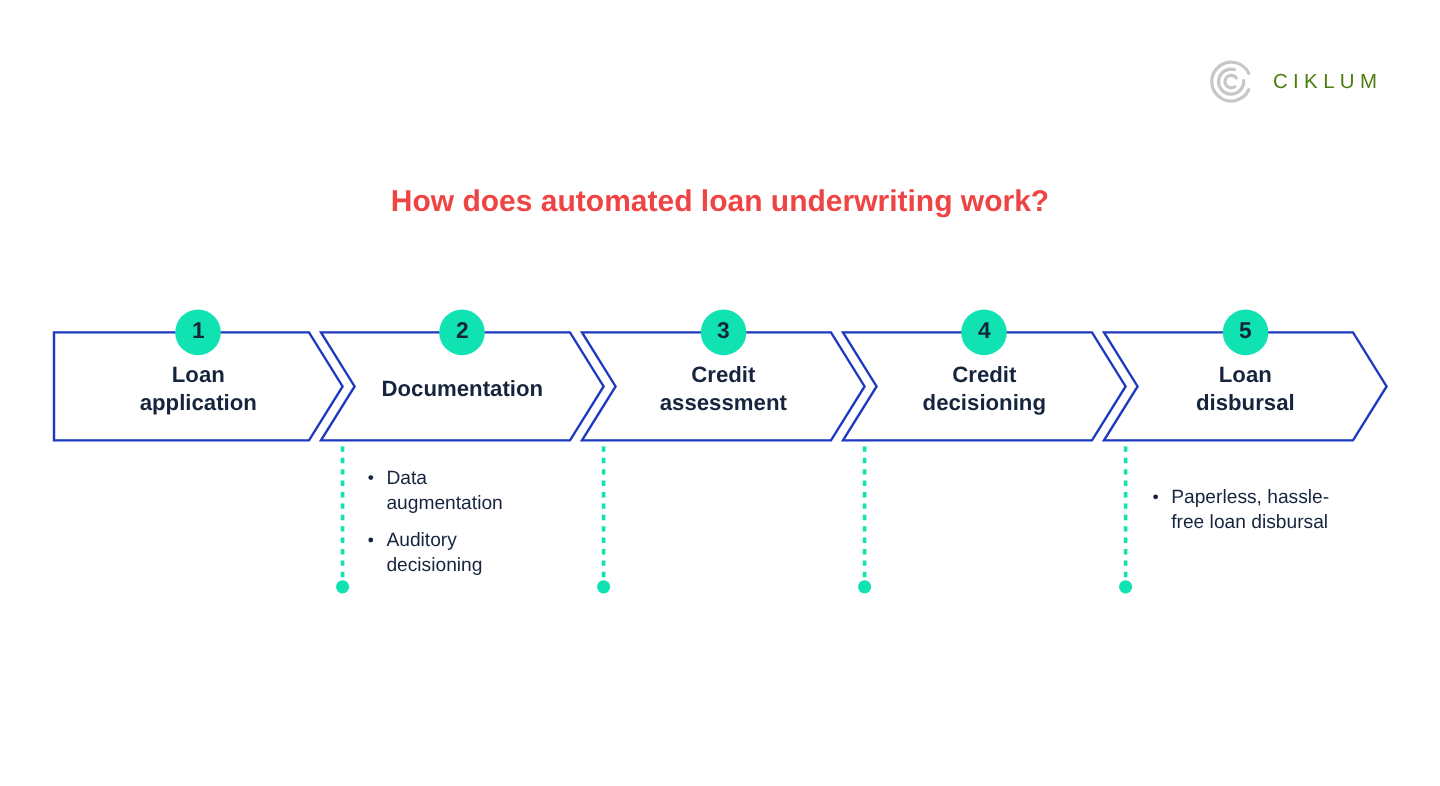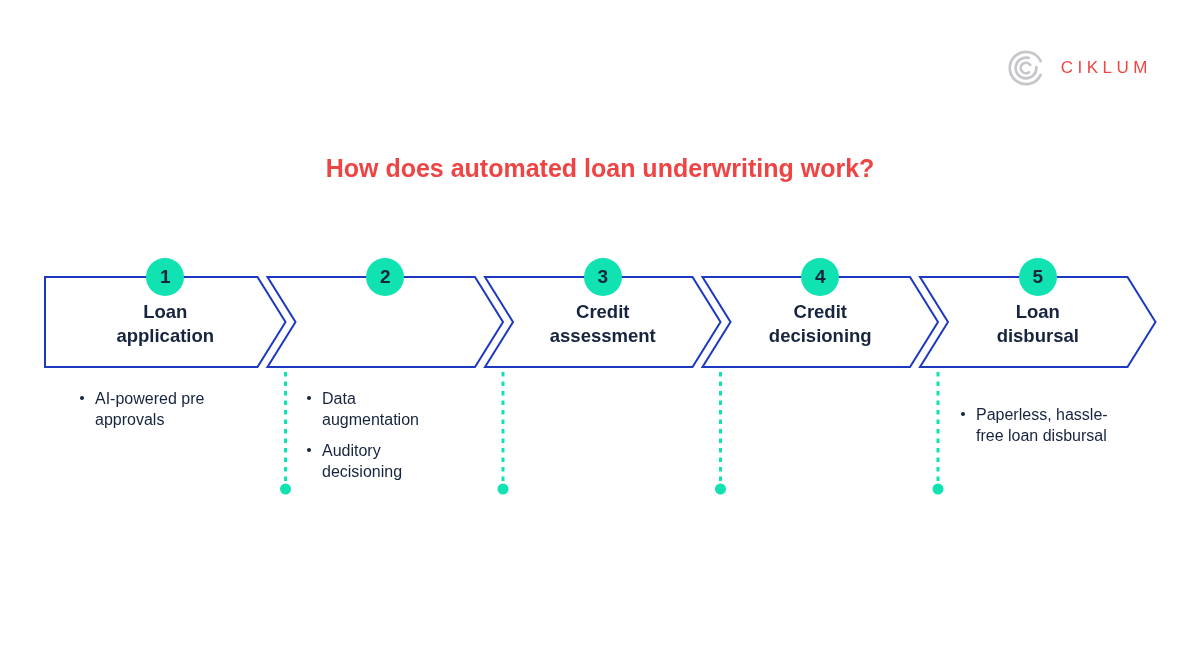--- a/index.html
+++ b/index.html
@@ -2,21 +2,21 @@
 <html><head>
 <meta charset="utf-8">
 <style>
   html,body{margin:0;padding:0;background:#ffffff;}
   .canvas{
     position:relative;width:1200px;height:655px;background:#ffffff;
     font-family:"Liberation Sans",sans-serif;overflow:hidden;
   }
   
   .logo{position:absolute;top:44px;right:48px;display:flex;align-items:center;gap:10px;}
-  .brand{font-size:17px;letter-spacing:4.5px;color:#ef4444;font-weight:500;}
+  .brand{font-size:17px;letter-spacing:4.5px;color:#4d7c0f;font-weight:500;}
   
   .title{
     position:absolute;top:154px;left:0;width:100%;margin:0;
     text-align:center;font-size:25px;font-weight:700;color:#ef4444;
   }
   
   .flow-svg{position:absolute;left:0;top:0;width:1200px;height:655px;}
   .chevron{fill:#ffffff;stroke:#1c39c0;stroke-width:2;stroke-linejoin:miter;}
   .dash{stroke:#10e2b2;stroke-width:3;stroke-dasharray:4.5 5;}
   .dot{fill:#10e2b2;}
@@ -73,23 +73,22 @@
       <circle cx="720.5" cy="489" r="5.5" class="dot"></circle>
       <polygon points="920,277 1127.5,277 1155.5,322 1127.5,367 920,367 948,322" class="chevron"></polygon>
       <line x1="938" x2="938" y1="372" y2="481" class="dash"></line>
       <circle cx="938" cy="489" r="5.5" class="dot"></circle>
     </svg>
 
   <div id="steps-layer">
       <div class="badge" style="left: 146.25px; top: 258px;">1</div>
       <div class="step-label" style="left: 75.25px; top: 288px; width: 180px; height: 72px;">Loan
 application</div>
-      <ul class="bullets" style="left: 75px; top: 388px; width: 190px;"><li>AI-powered pre
-approvals</li></ul>
       <div class="badge" style="left: 366.25px; top: 258px;">2</div>
+      <div class="step-label" style="left: 295.25px; top: 288px; width: 180px; height: 72px;">Documentation</div>
       <ul class="bullets" style="left: 302px; top: 388px; width: 190px;"><li>Data
 augmentation</li><li>Auditory
 decisioning</li></ul>
       <div class="badge" style="left: 583.75px; top: 258px;">3</div>
       <div class="step-label" style="left: 512.75px; top: 288px; width: 180px; height: 72px;">Credit
 assessment</div>
       <div class="badge" style="left: 801.25px; top: 258px;">4</div>
       <div class="step-label" style="left: 730.25px; top: 288px; width: 180px; height: 72px;">Credit
 decisioning</div>
       <div class="badge" style="left: 1018.75px; top: 258px;">5</div>

